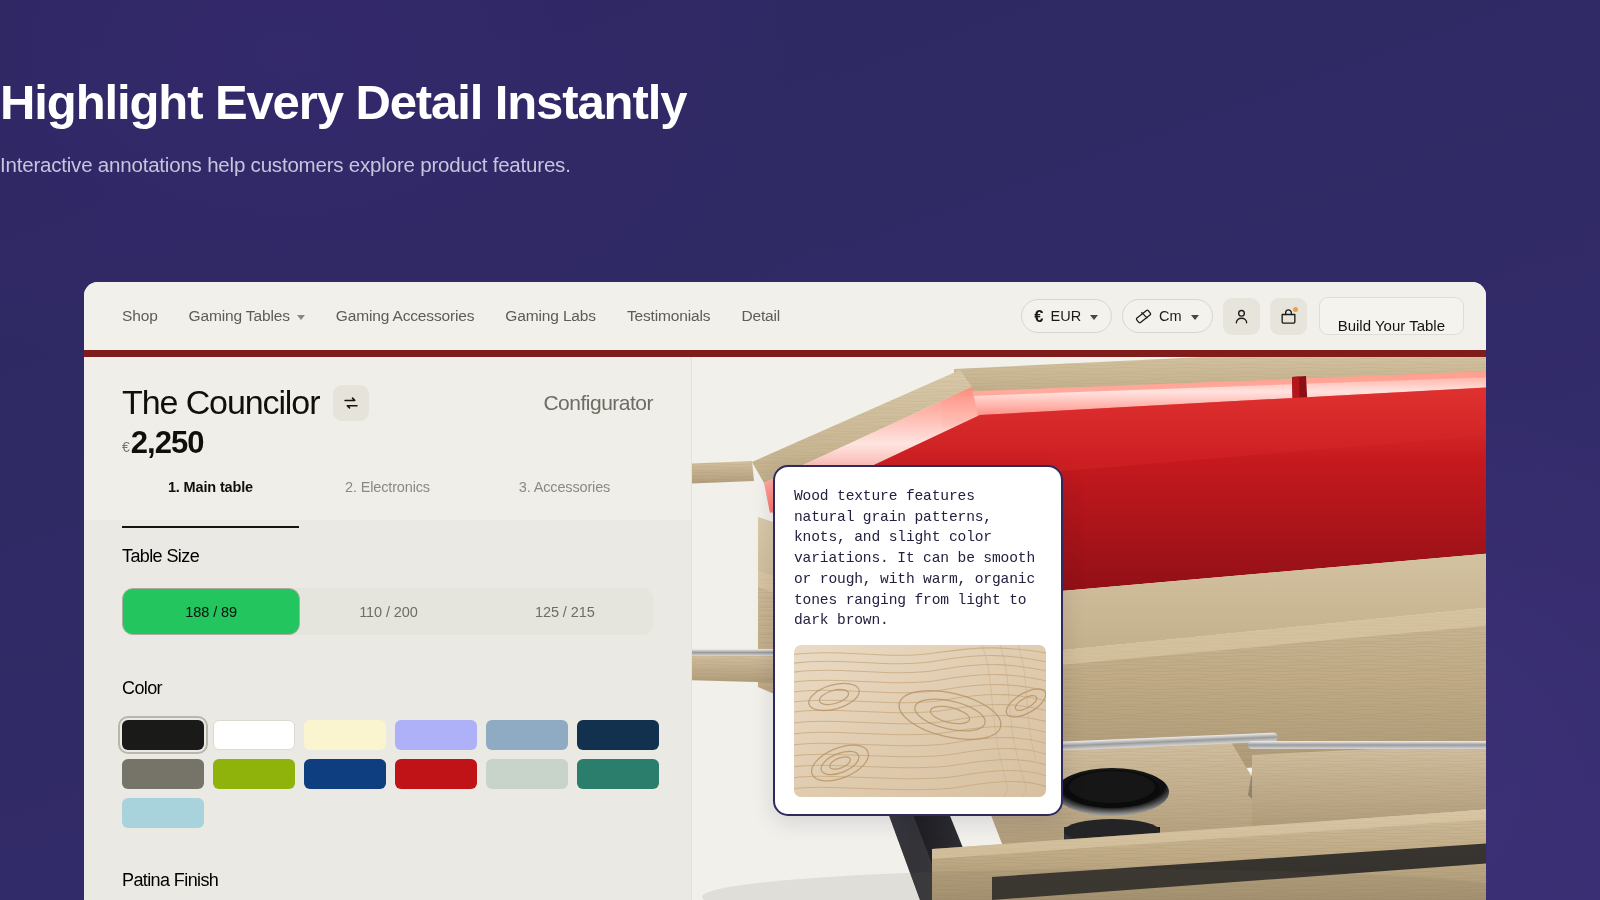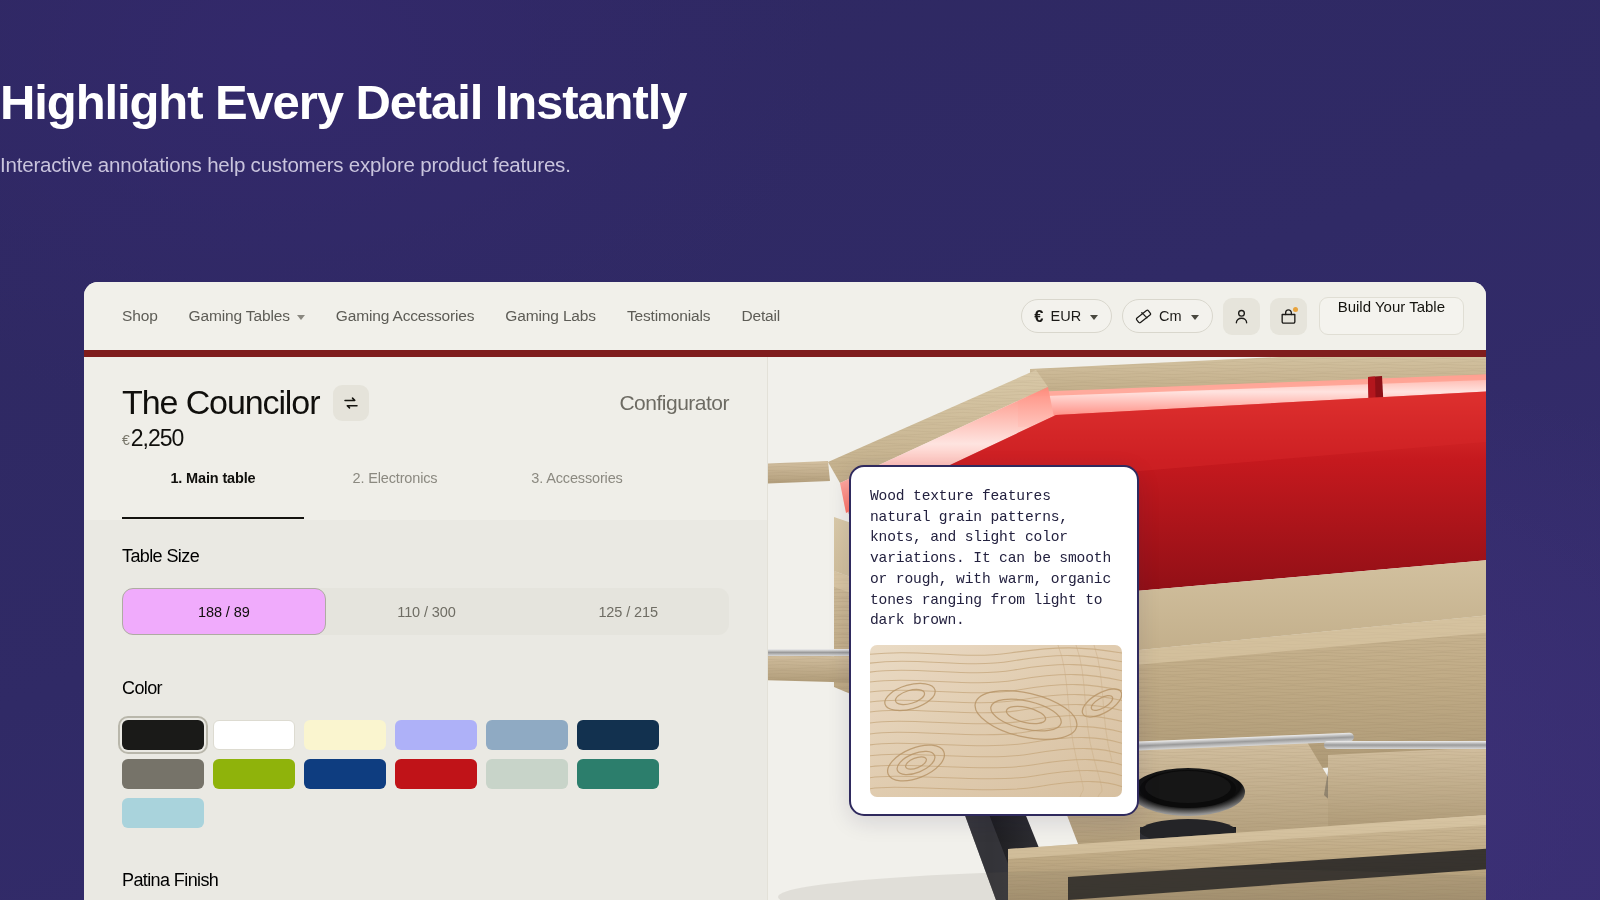--- a/index.html
+++ b/index.html
@@ -130,37 +130,37 @@
     width: 5px; height: 5px;
     border-radius: 50%;
     background: #e8a33d;
   }
   #build-btn {
     height: 38px;
     border: 1px solid #e0ded4;
     border-radius: 9px;
     background: #f4f3ee;
     display: flex;
-    align-items: flex-start;
+    align-items: flex-end;
     padding: 0 18px;
     font-size: 15px;
     font-weight: 500;
     color: #15140f;
     cursor: pointer;
     margin-left: 2px;
     white-space: nowrap;
   }
 
   
   #body-split {
     display: flex;
     height: 543px;
   }
   #config-panel {
-    width: 684px;
+    width: 608px;
     background: #eeede7;
     border-right: 1px solid #e3e1d8;
     position: relative;
   }
   #viewer-panel {
     flex: 1;
     background: #15803d;
     position: relative;
     overflow: hidden;
     font-family: Liberation Mono, monospace;
@@ -207,22 +207,22 @@
     color: #100f0c;
   }
   #price-cur {
     font-size: 14px;
     color: #777569;
     margin-right: 1px;
     position: relative;
     top: -1px;
   }
   #price-val {
-    font-size: 23px;
-    font-weight: 400;
+    font-size: 31px;
+    font-weight: 700;
     letter-spacing: -1px;
   }
 
   
   #tabs {
     display: flex;
     margin-top: 18px;
     position: relative;
   }
   .tab {
@@ -270,21 +270,21 @@
     align-items: center;
     justify-content: center;
     font-size: 14.5px;
     color: #6f6d64;
     cursor: pointer;
     letter-spacing: -0.1px;
   }
   .size-opt.selected {
     color: #100f0c;
     font-weight: 500;
-    background: #f0abfc;
+    background: #22c55e;
     border: 1px solid #aeaca2;
     border-radius: 11px;
   }
 
   #color-title { padding-top: 43px; }
   #swatch-grid {
     margin-top: 21px;
     display: grid;
     grid-template-columns: repeat(6, 82px);
     gap: 9px 9px;
@@ -452,21 +452,21 @@
         </div>
 
         <div id="sections">
 
           <div class="sec-title" id="size-title">Table Size</div>
           <div id="size-group">
             <div class="size-opt selected">
               <span>188 / 89</span>
             </div>
             <div class="size-opt">
-              <span>110 / 300</span>
+              <span>110 / 200</span>
             </div>
             <div class="size-opt">
               <span>125 / 215</span>
             </div>
           </div>
 
           <div class="sec-title" id="color-title">Color</div>
           <div id="swatch-grid">
             <div class="swatch selected" style="background: rgb(26, 26, 24);"></div>
             <div class="swatch hasborder" style="background: rgb(255, 255, 255);"></div>

